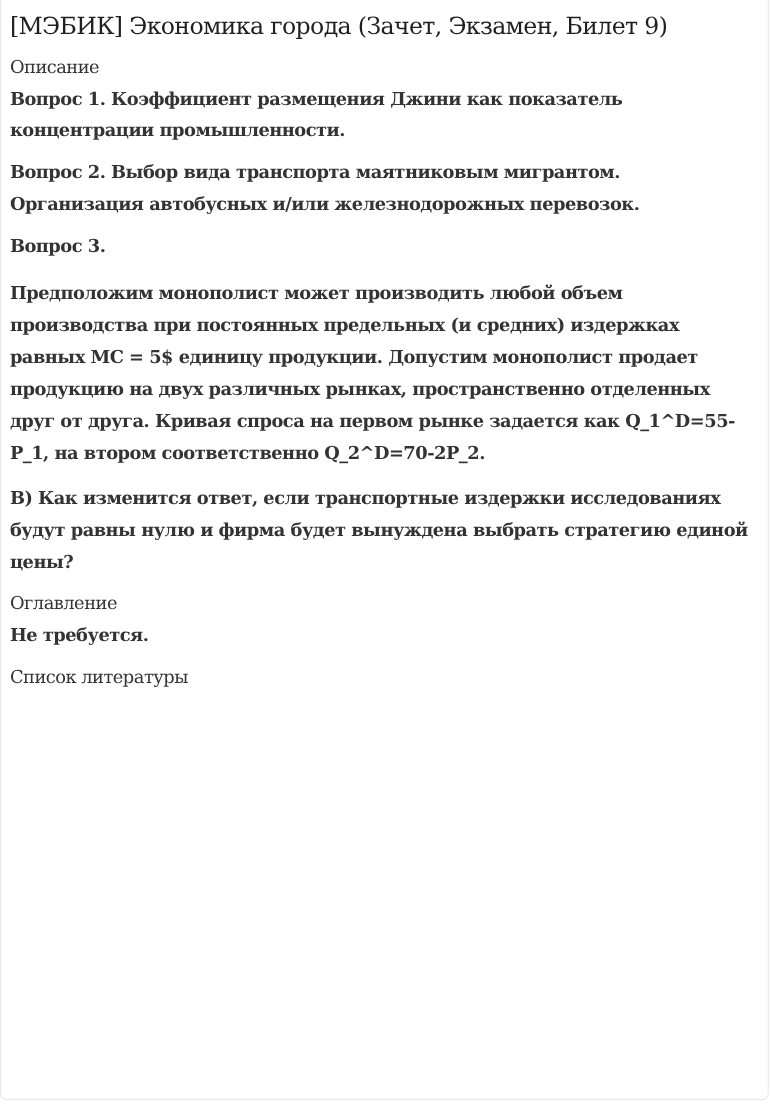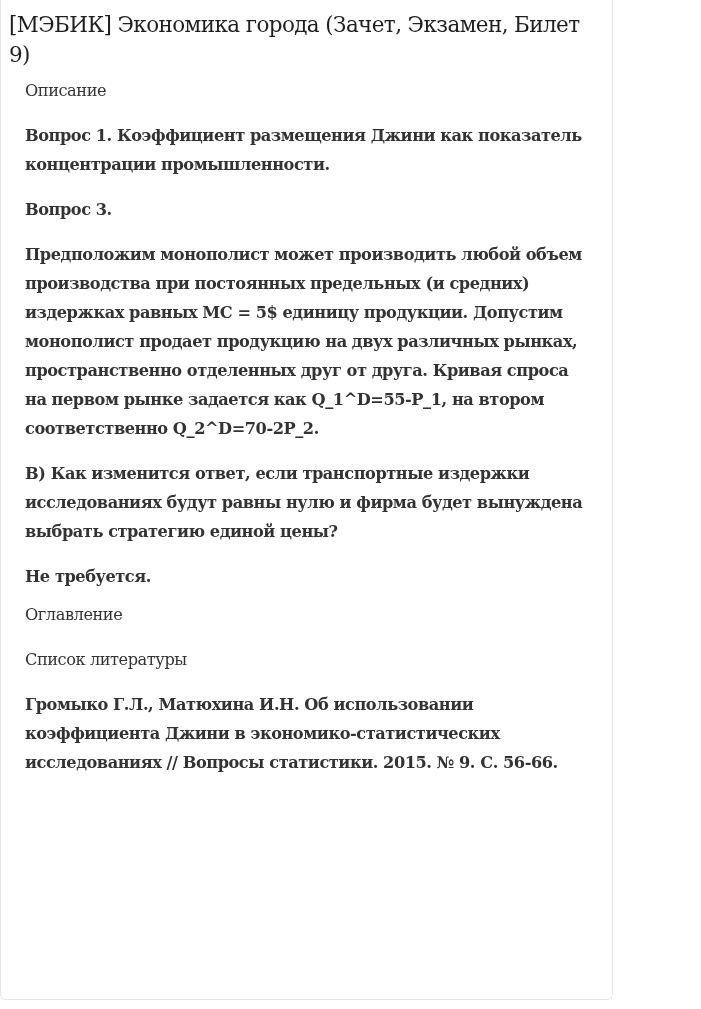--- a/index.html
+++ b/index.html
@@ -1,48 +1,48 @@
 <!DOCTYPE html>
 <html><head>
   <meta charset="utf-8">
   <style>
     html, body { margin: 0; padding: 0; background: #ffffff; }
     body { width: 701px; height: 1009px; overflow: hidden; position: relative; }
     .card {
-      position: absolute; left: 0; top: 0; width: 613px; height: 1000px;
+      position: absolute; left: 0; top: 0; width: 699px; height: 1000px;
       border: 1px solid #e6e6e6; border-top: none; border-radius: 0 0 6px 6px;
       box-sizing: border-box; padding: 6px 8px 0 8px; background: #fff;
     }
     .title {
       font-family: "DejaVu Serif", serif; font-size: 21.5px; font-weight: normal;
       color: #1f1f1f; margin: 4px 0 6px 0; letter-spacing: -0.6px; line-height: 30px;
     }
     .text {
       font-family: "DejaVu Serif", serif; font-size: 16.2px; color: #333333;
-      line-height: 29px; letter-spacing: -0.45px; margin: 16px;
+      line-height: 29px; letter-spacing: -0.45px; margin: 0;
     }
     .para { margin-bottom: 9px; font-weight: bold; }
     .section-label { margin-top: 0; }
   </style>
 </head>
 <body>
 
 <div class="card">
   <h1 class="title">[МЭБИК] Экономика города (Зачет, Экзамен, Билет 9)</h1>
 
   <div>
     <p class="text section-label">Описание</p>
     <p class="text para">Вопрос 1. Коэффициент размещения Джини как показатель концентрации промышленности.</p>
+    <p class="text para">Вопрос 2. Выбор вида транспорта маятниковым мигрантом. Организация автобусных и/или железнодорожных перевозок.</p>
     <p class="text para" style="margin-bottom:14px;">Вопрос 3.</p>
     <p class="text para" style="margin-bottom:12px;">Предположим монополист может производить любой объем производства при постоянных предельных (и средних) издержках равных MC = 5$ единицу продукции. Допустим монополист продает продукцию на двух различных рынках, пространственно отделенных друг от друга. Кривая спроса на первом рынке задается как Q_1^D=55-P_1, на втором соответственно Q_2^D=70-2P_2.</p>
     <p class="text para">В) Как изменится ответ, если транспортные издержки исследованиях будут равны нулю и фирма будет вынуждена выбрать стратегию единой цены?</p>
   </div>
 
   <div>
+    <p class="text section-label">Оглавление</p>
     <p class="text para">Не требуется.</p>
-    <p class="text section-label">Оглавление</p>
   </div>
 
   <div>
     <p class="text section-label">Список литературы</p>
-    <p class="text para">Громыко Г.Л., Матюхина И.Н. Об использовании коэффициента Джини в экономико-статистических исследованиях // Вопросы статистики. 2015. № 9. С. 56-66.</p>
   </div>
 </div>
 
 </body></html>

